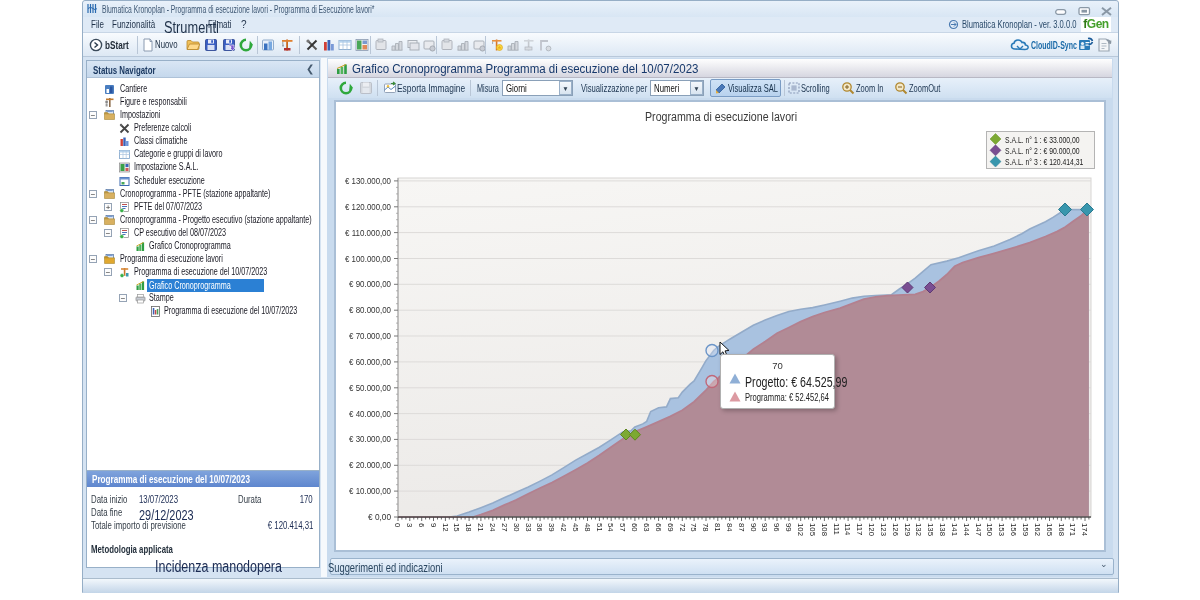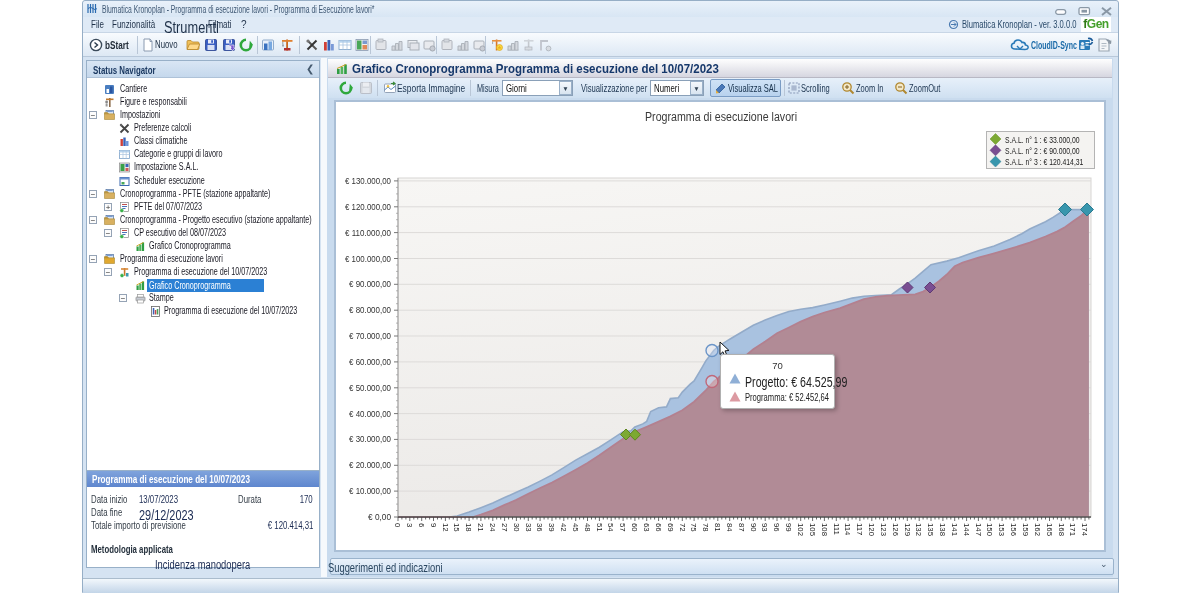--- a/index.html
+++ b/index.html
@@ -316,32 +316,32 @@
 <div class="abs" style="left:92px;top:473px;font-size:11px;font-weight:bold;color:#fff"><span style="display:inline-block;transform-origin:0 50%;transform:scaleX(0.74);white-space:nowrap">Programma di esecuzione del 10/07/2023</span></div>
 <div class="abs" style="left:91px;top:494px;font-size:10px;color:#333c46"><span style="display:inline-block;transform-origin:0 50%;transform:scaleX(0.78);white-space:nowrap">Data inizio</span></div>
 <div class="abs" style="left:139px;top:494px;font-size:10px;color:#1a2a52"><span style="display:inline-block;transform-origin:0 50%;transform:scaleX(0.78);white-space:nowrap">13/07/2023</span></div>
 <div class="abs" style="left:238px;top:494px;font-size:10px;color:#333c46"><span style="display:inline-block;transform-origin:0 50%;transform:scaleX(0.78);white-space:nowrap">Durata</span></div>
 <div class="abs" style="left:262px;top:494px;width:51px;text-align:right;font-size:10px;color:#1a2a52"><span style="display:inline-block;transform-origin:100% 50%;transform:scaleX(0.78)">170</span></div>
 <div class="abs" style="left:91px;top:507px;font-size:10px;color:#333c46"><span style="display:inline-block;transform-origin:0 50%;transform:scaleX(0.78);white-space:nowrap">Data fine</span></div>
 <div class="abs" style="left:139px;top:507px;font-size:14px;color:#1a2a52"><span style="display:inline-block;transform-origin:0 50%;transform:scaleX(0.78);white-space:nowrap">29/12/2023</span></div>
 <div class="abs" style="left:91px;top:520px;font-size:10px;color:#333c46"><span style="display:inline-block;transform-origin:0 50%;transform:scaleX(0.78);white-space:nowrap">Totale importo di previsione</span></div>
 <div class="abs" style="left:238px;top:520px;width:75px;text-align:right;font-size:10px;color:#1a2a52"><span style="display:inline-block;transform-origin:100% 50%;transform:scaleX(0.78)">€ 120.414,31</span></div>
 <div class="abs" style="left:91px;top:544px;font-size:10px;font-weight:bold;color:#24303c"><span style="display:inline-block;transform-origin:0 50%;transform:scaleX(0.78);white-space:nowrap">Metodologia applicata</span></div>
-<div class="abs" style="left:155px;top:558px;font-size:12px;color:#1a2a52"><span style="display:inline-block;transform-origin:0 50%;transform:scaleX(0.78);white-space:nowrap">Incidenza manodopera</span></div>
+<div class="abs" style="left:155px;top:558px;font-size:16px;color:#1a2a52"><span style="display:inline-block;transform-origin:0 50%;transform:scaleX(0.78);white-space:nowrap">Incidenza manodopera</span></div>
 
 <div class="abs" style="left:321px;top:58px;width:6px;height:519px;background:#f6f9fc"></div>
 <div class="abs" style="left:327px;top:58px;width:786px;height:519px;background:#c9dbee"></div>
 <div class="abs" style="left:328px;top:59px;width:784px;height:19px;background:linear-gradient(#fefefe,#d6d6e0);border-bottom:1px solid #b8b8c4"></div>
 <svg class="abs" style="left:336px;top:63px" width="12" height="12" viewBox="0 0 12 12">
     <rect x="1" y="6" width="2.6" height="5" fill="#2f9e44"></rect>
     <rect x="4.6" y="4" width="2.6" height="7" fill="#51b45c"></rect>
     <rect x="8.2" y="1.5" width="2.6" height="9.5" fill="#2f9e44"></rect>
     <path d="M1,5.5 L10,1.5" stroke="#c8a020" stroke-width="1"></path>
   </svg>
-<div class="abs" style="left:352px;top:62px;font-size:12.5px;font-weight:bold;color:#16386b"><span style="display:inline-block;transform-origin:0 50%;transform:scaleX(0.92);white-space:nowrap">Grafico Cronoprogramma Programma di esecuzione del 10/07/2023</span></div>
+<div class="abs" style="left:352px;top:62px;font-size:12.5px;font-weight:normal;color:#16386b"><span style="display:inline-block;transform-origin:0 50%;transform:scaleX(0.92);white-space:nowrap">Grafico Cronoprogramma Programma di esecuzione del 10/07/2023</span></div>
 <div class="abs" style="left:328px;top:78px;width:784px;height:20px;background:linear-gradient(#e7f0fa,#cfe0f1)"></div>
 <svg class="abs" style="left:339px;top:81px" width="14" height="14" viewBox="0 0 14 14">
     <path d="M7,1.8 A5.2,5.2 0 1 0 12.2,7" fill="none" stroke="#2fa83c" stroke-width="2.6"></path>
     <path d="M12.6,2.2 L12.6,7.2 L7.6,7.2 Z" fill="#2fa83c" transform="rotate(-40 12.6 5)"></path>
   </svg>
 <svg class="abs" style="left:359px;top:81px" width="14" height="14" viewBox="0 0 14 14">
     <rect x="1.5" y="1.5" width="11" height="11" rx="1" fill="#d4d8de" stroke="#b4b8c0" stroke-width="0.8"></rect>
     <rect x="4" y="1.5" width="6" height="4" fill="#eceef2"></rect>
     <rect x="3.5" y="7" width="7" height="5" fill="#e4e8ee"></rect>
   </svg>

